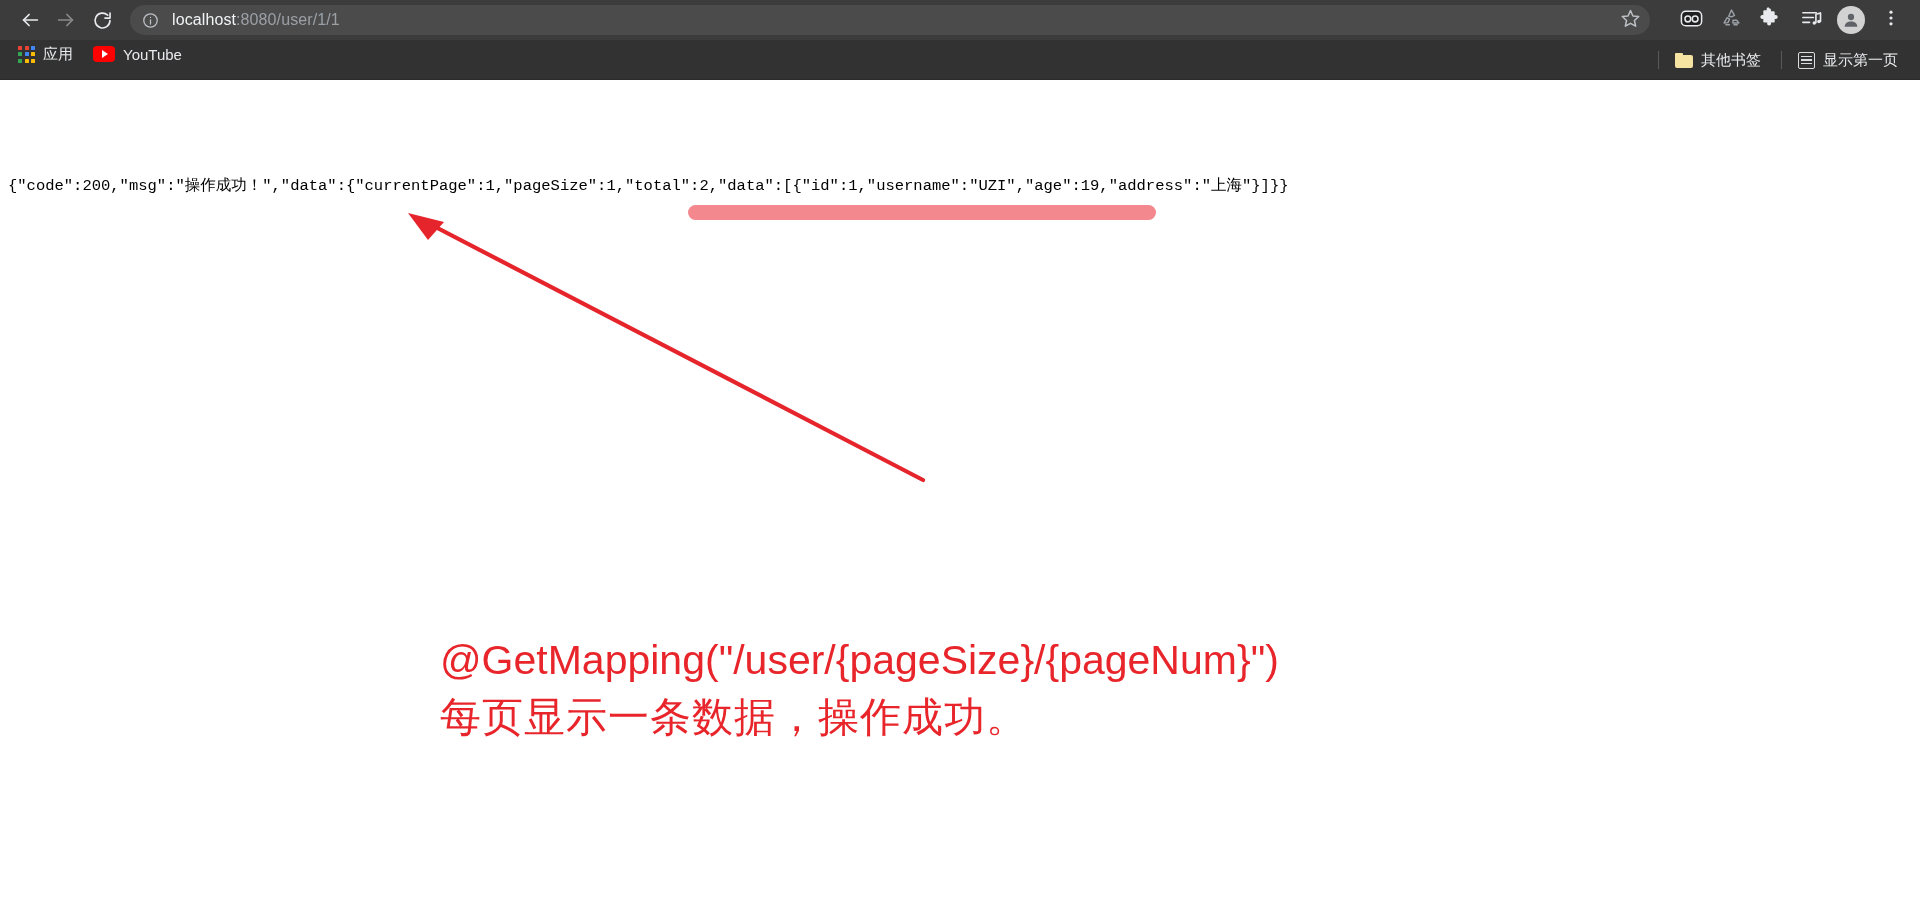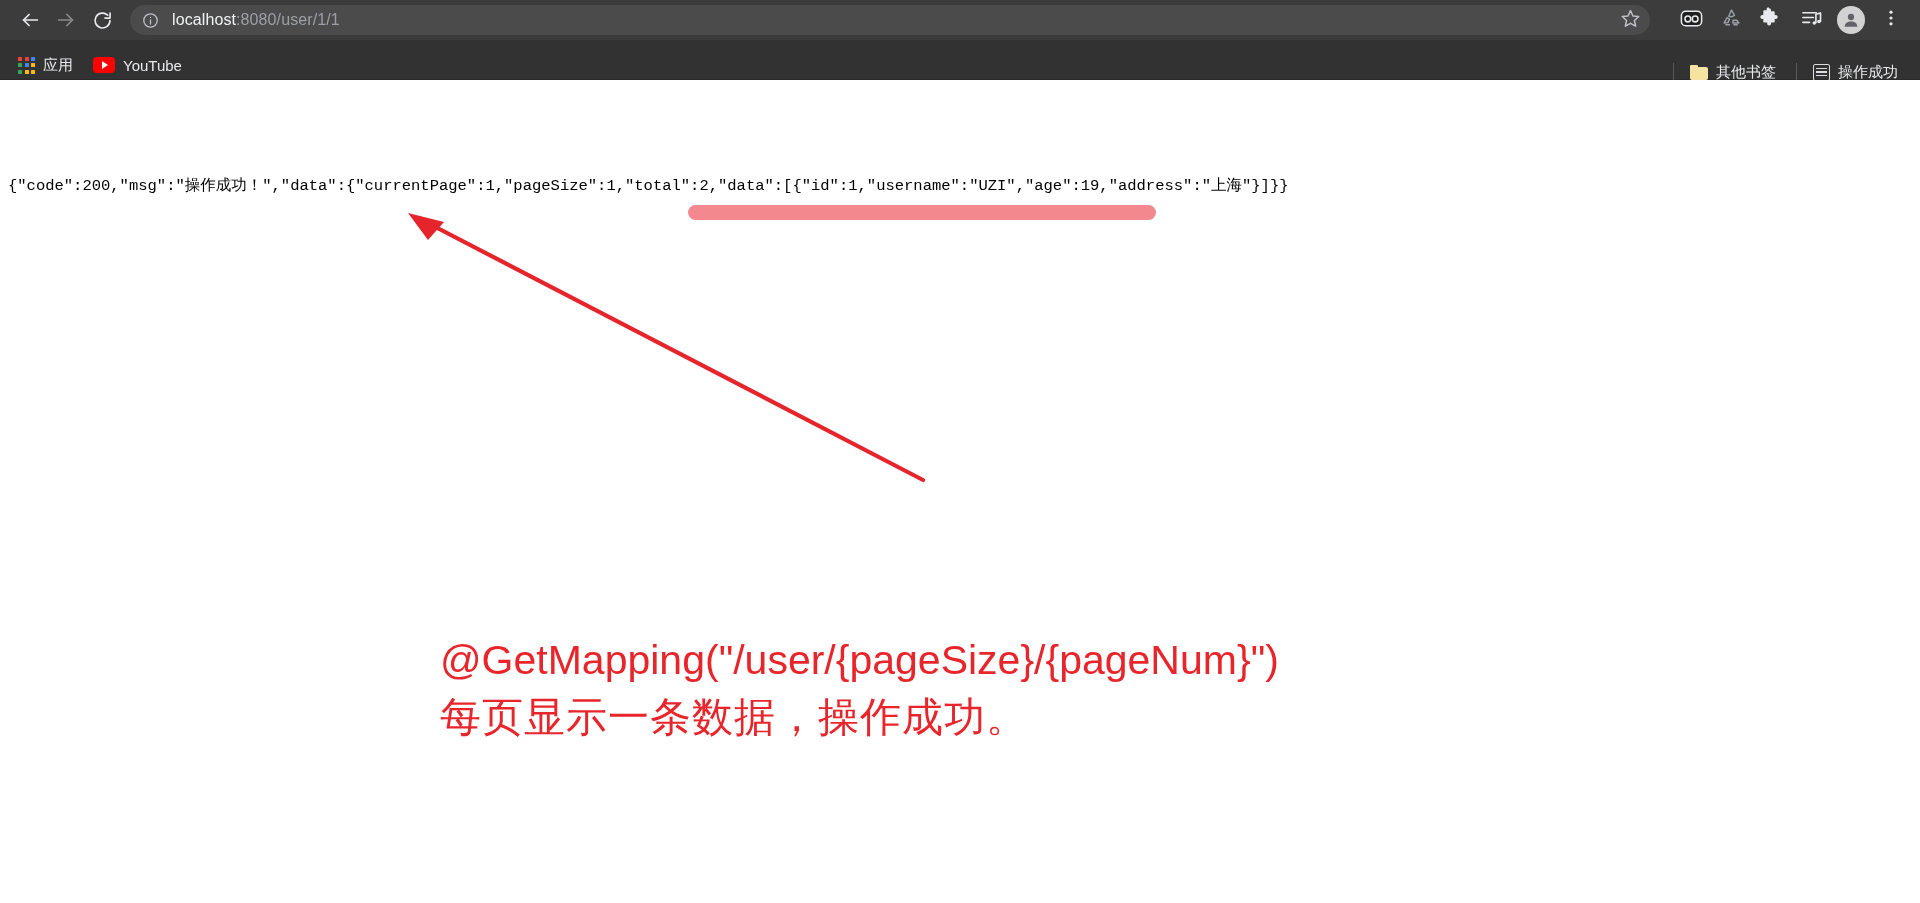--- a/index.html
+++ b/index.html
@@ -109,21 +109,21 @@
     display: flex;
     align-items: center;
     justify-content: center;
   }
 
   
   .bookmarks-bar {
     height: 40px;
     background: #323232;
     display: flex;
-    align-items: flex-end;
+    align-items: flex-start;
     padding: 0 10px;
     box-sizing: border-box;
     position: relative;
     border-bottom: 1px solid #2a2a2a;
   }
   .bm-item {
     display: flex;
     align-items: center;
     height: 28px;
     padding: 0 8px;
@@ -161,21 +161,21 @@
     width: 0; height: 0;
     border-left: 6px solid #ffffff;
     border-top: 4px solid transparent;
     border-bottom: 4px solid transparent;
     margin-left: 2px;
   }
 
   .bm-right {
     position: absolute;
     right: 10px;
-    top: 12px;
+    top: 0;
     height: 40px;
     display: flex;
     align-items: center;
   }
   .bm-divider {
     width: 1px;
     height: 18px;
     background: #5a5a5a;
     margin: 0 8px;
   }
@@ -415,21 +415,21 @@
         </span>
         <span class="bm-label">其他书签</span>
       </div>
       <span class="bm-divider"></span>
       <div class="bm-item">
         <span class="readlist-icon">
           <span></span>
             <span></span>
             <span></span>
         </span>
-        <span class="bm-label">操作成功</span>
+        <span class="bm-label">显示第一页</span>
       </div>
     </div>
   </div>
 
   <div class="page">
 
     <div class="json-body">{"code":200,"msg":"操作成功！","data":{"currentPage":1,"pageSize":1,"total":2,"data":[{"id":1,"username":"UZI","age":19,"address":"上海"}]}}</div>
 
     <div class="pink-bar"></div>
 

